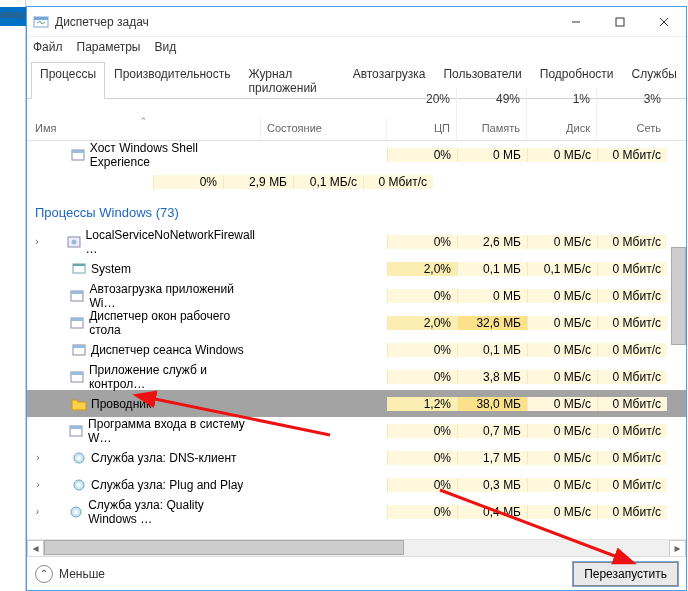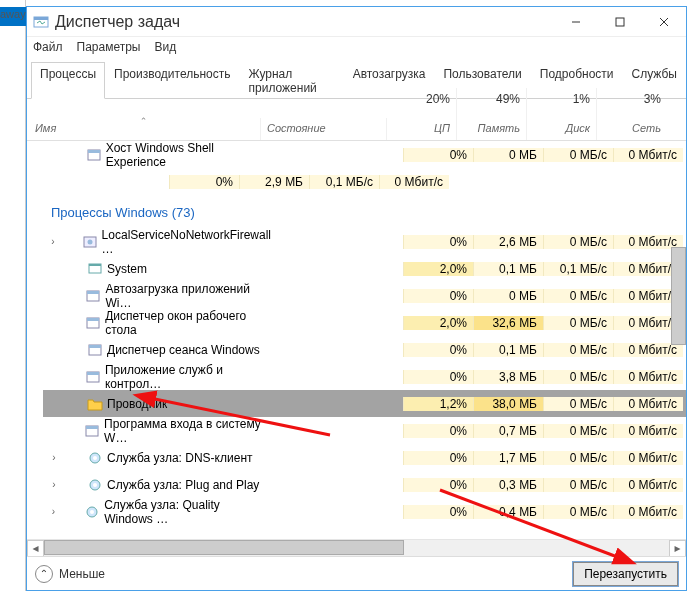--- a/index.html
+++ b/index.html
@@ -5,40 +5,40 @@
   * { box-sizing: border-box; margin: 0; padding: 0; }
   body { font-family: "Segoe UI", Tahoma, sans-serif; font-size: 12px; background: #fff; color: #000; width: 688px; height: 591px; overflow: hidden; position: relative; }
   .outer { position:absolute; left:0; top:0; width:26px; height:591px; border-right:1px solid #ccc;}
   .outer-blue { position:absolute; left:0; top:7px; width:27px; height:19px; background:#0071c5;}
   .outer-text { position:absolute; left:0; top:8px; font-size:11px; color:#555;}
 
   .window { position: absolute; left: 26px; top: 6px; width: 661px; height: 585px; border: 1px solid #4aa0e8; background: #fff; display: flex; flex-direction: column; }
 
   .titlebar { height: 30px; display: flex; align-items: center; padding-left: 6px; border-bottom: 1px solid #eee; }
   .titlebar .app-icon { width: 16px; height: 16px; margin-right: 6px; }
-  .titlebar .title { flex: 1; font-size: 16px; color: #333; }
+  .titlebar .title { flex: 1; font-size: 12px; color: #333; }
   .titlebar .winbtn { width: 44px; height: 28px; display: flex; align-items: center; justify-content: center; color: #555; }
 
   .menubar { height: 20px; display: flex; align-items: center; padding: 0 6px; gap: 14px; font-size: 12px; color: #333; }
 
   .tabs { display: flex; border-bottom: 1px solid #d0d0d0; margin-top: 4px; padding-left:4px; }
   .tab { padding: 4px 8px; font-size: 12px; color: #333; border: 1px solid transparent; border-bottom: none; position: relative; top: 1px; }
   .tab.active { border-color: #d0d0d0; background: #fff; border-bottom: 1px solid #fff; }
 
   .headers { display: flex; border-bottom: 1px solid #e0e0e0; height: 42px; align-items:flex-end; }
   .hcell { padding: 4px 6px 6px; font-size: 11px; color: #555; border-right:1px solid #f0f0f0; display:flex; flex-direction:column; justify-content:flex-end; }
   .hcell.right { text-align: right; align-items:flex-end;}
   .hcell .pct { color: #333; font-size: 12px; }
-  .hcell .lbl { color: #666; font-style: italic; }
+  .hcell .lbl { color: #666; }
   .name-col { width: 234px; padding-left:8px; position:relative;}
   .state-col { width: 126px; }
   .num-col { width: 70px; gap: 16px; }
   .sort-indicator { position:absolute; left:50%; top:-2px; transform:translateX(-50%); font-size:9px; color:#888;}
 
-  .rows { flex: 1; overflow: hidden; position:relative;margin-left:16px; }
+  .rows { flex: 1; overflow: hidden; position:relative; }
   .row { display: flex; align-items: center; height: 27px; border-bottom: 0px solid #f7f7f7; }
   .row.selected { background: #a3a3a3; }
   .row .cell { padding: 0 6px; font-size: 12px; }
   .row .name { width: 234px; display:flex; align-items:center; gap:4px; padding-left:4px;}
   .row .state { width: 126px; }
   .row .num { width: 70px; text-align: right; background:#fff8dc; border-left:1px solid #f2e9c0;}
   .row .num.med { background:#fceeb0; }
   .row .num.hi { background:#fbe28a;padding-left:16px; }
   .row .expand { width:14px; text-align:center; color:#666; font-size:10px;}
   .row .icon { width:16px; height:16px; display:inline-flex; align-items:center; justify-content:center;}

